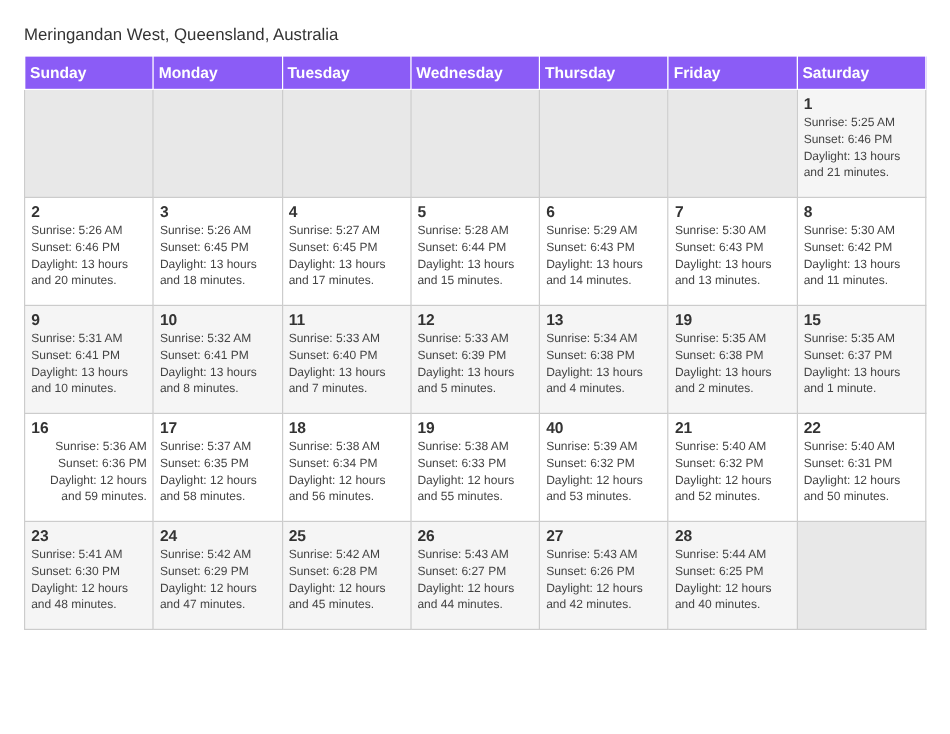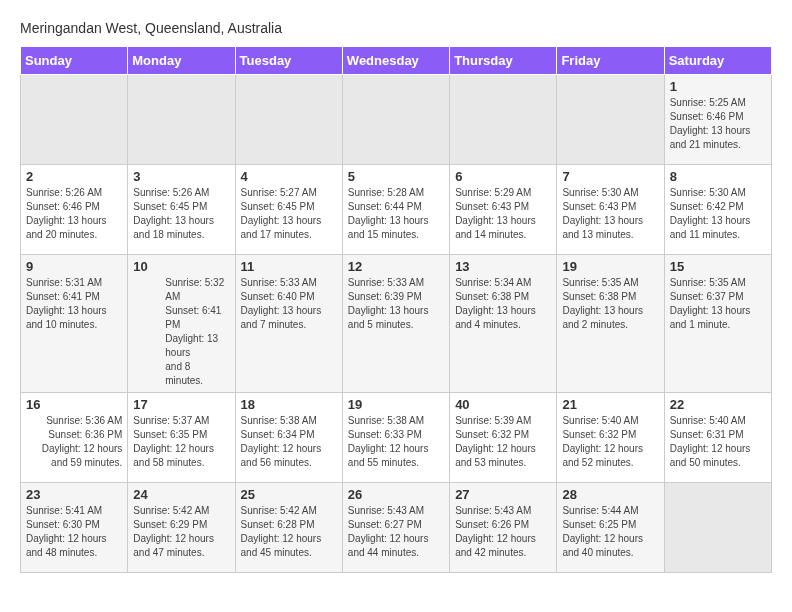--- a/index.html
+++ b/index.html
@@ -180,21 +180,21 @@
       <tr>
         <td>
           <span class="day-num">9</span>
           <div class="day-info" style="white-space: pre-line;">Sunrise: 5:31 AM
 Sunset: 6:41 PM
 Daylight: 13 hours
 and 10 minutes.</div>
         </td>
         <td>
           <span class="day-num">10</span>
-          <div class="day-info" style="white-space: pre-line; margin-left: 32px;">Sunrise: 5:32 AM
+          <div class="day-info" style="white-space: pre-line;">Sunrise: 5:32 AM
 Sunset: 6:41 PM
 Daylight: 13 hours
 and 8 minutes.</div>
         </td>
         <td>
           <span class="day-num">11</span>
           <div class="day-info" style="white-space: pre-line;">Sunrise: 5:33 AM
 Sunset: 6:40 PM
 Daylight: 13 hours
 and 7 minutes.</div>

